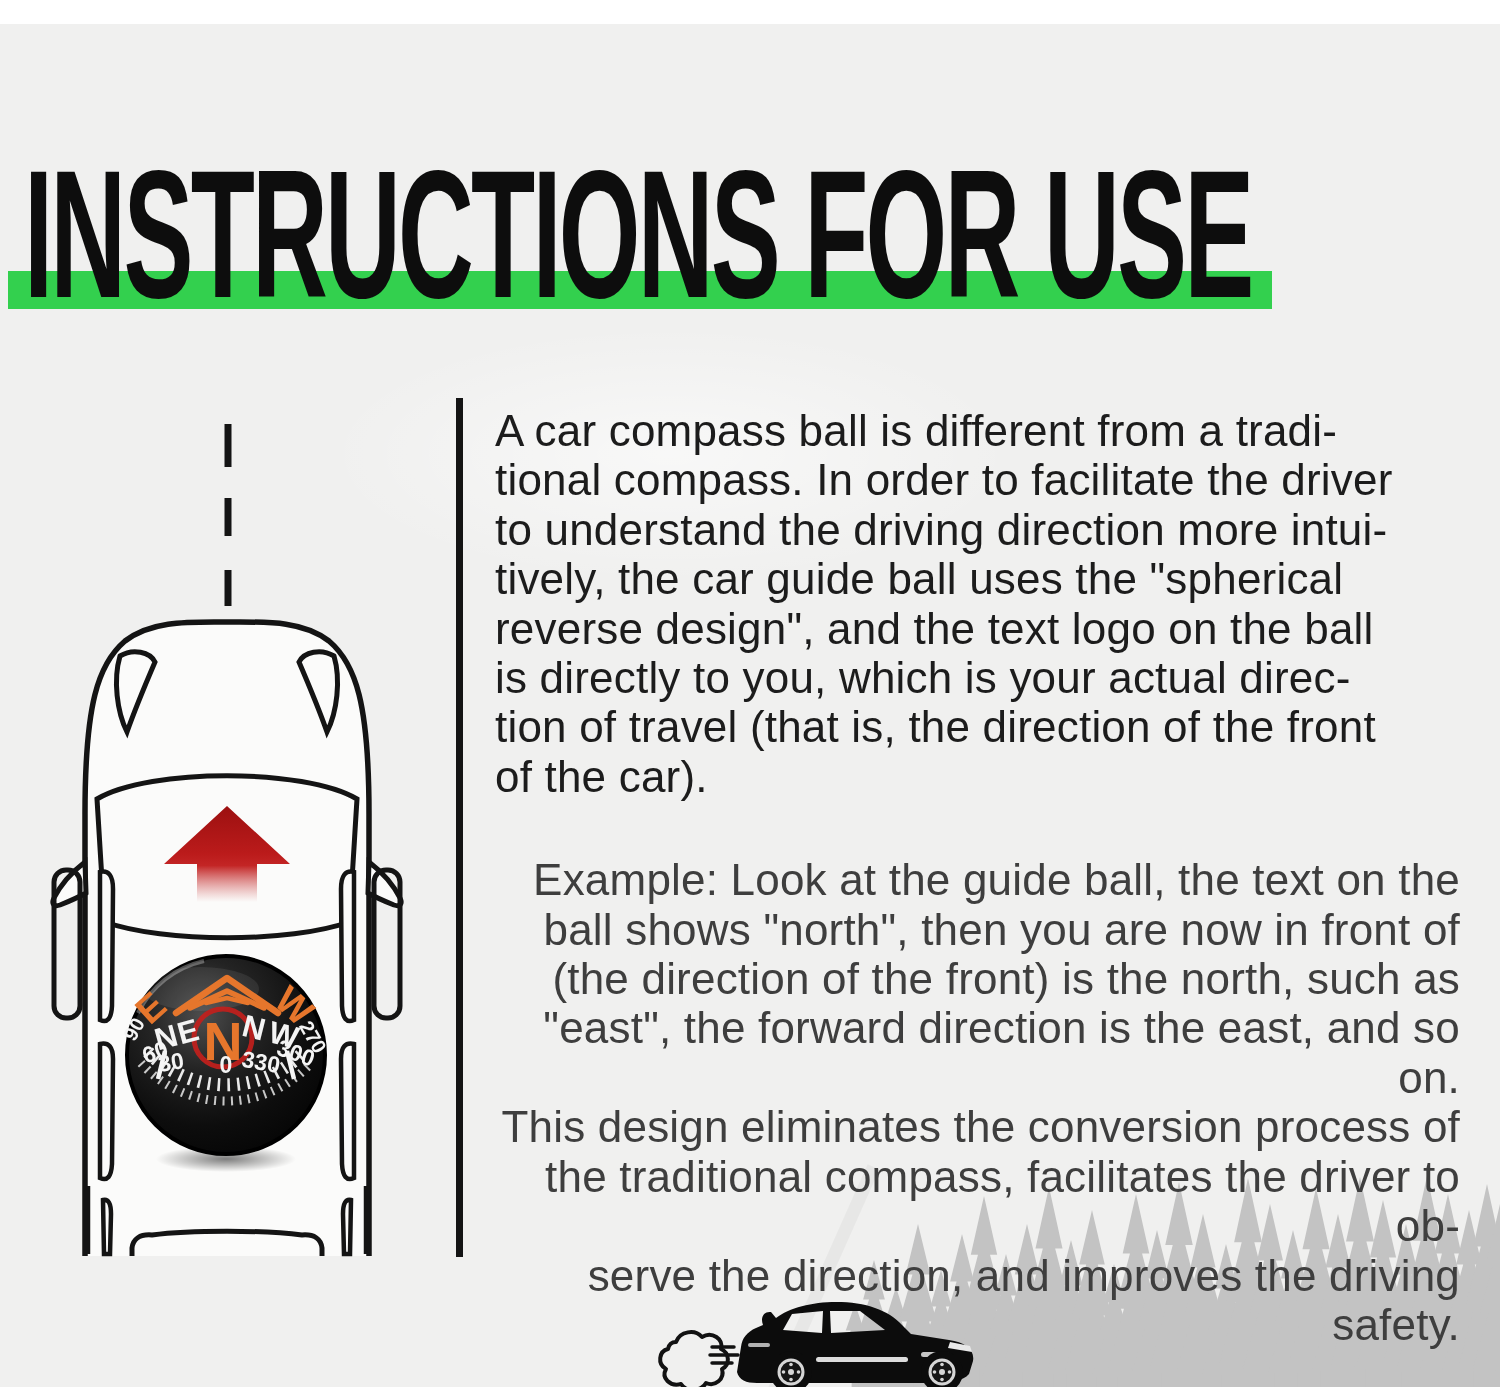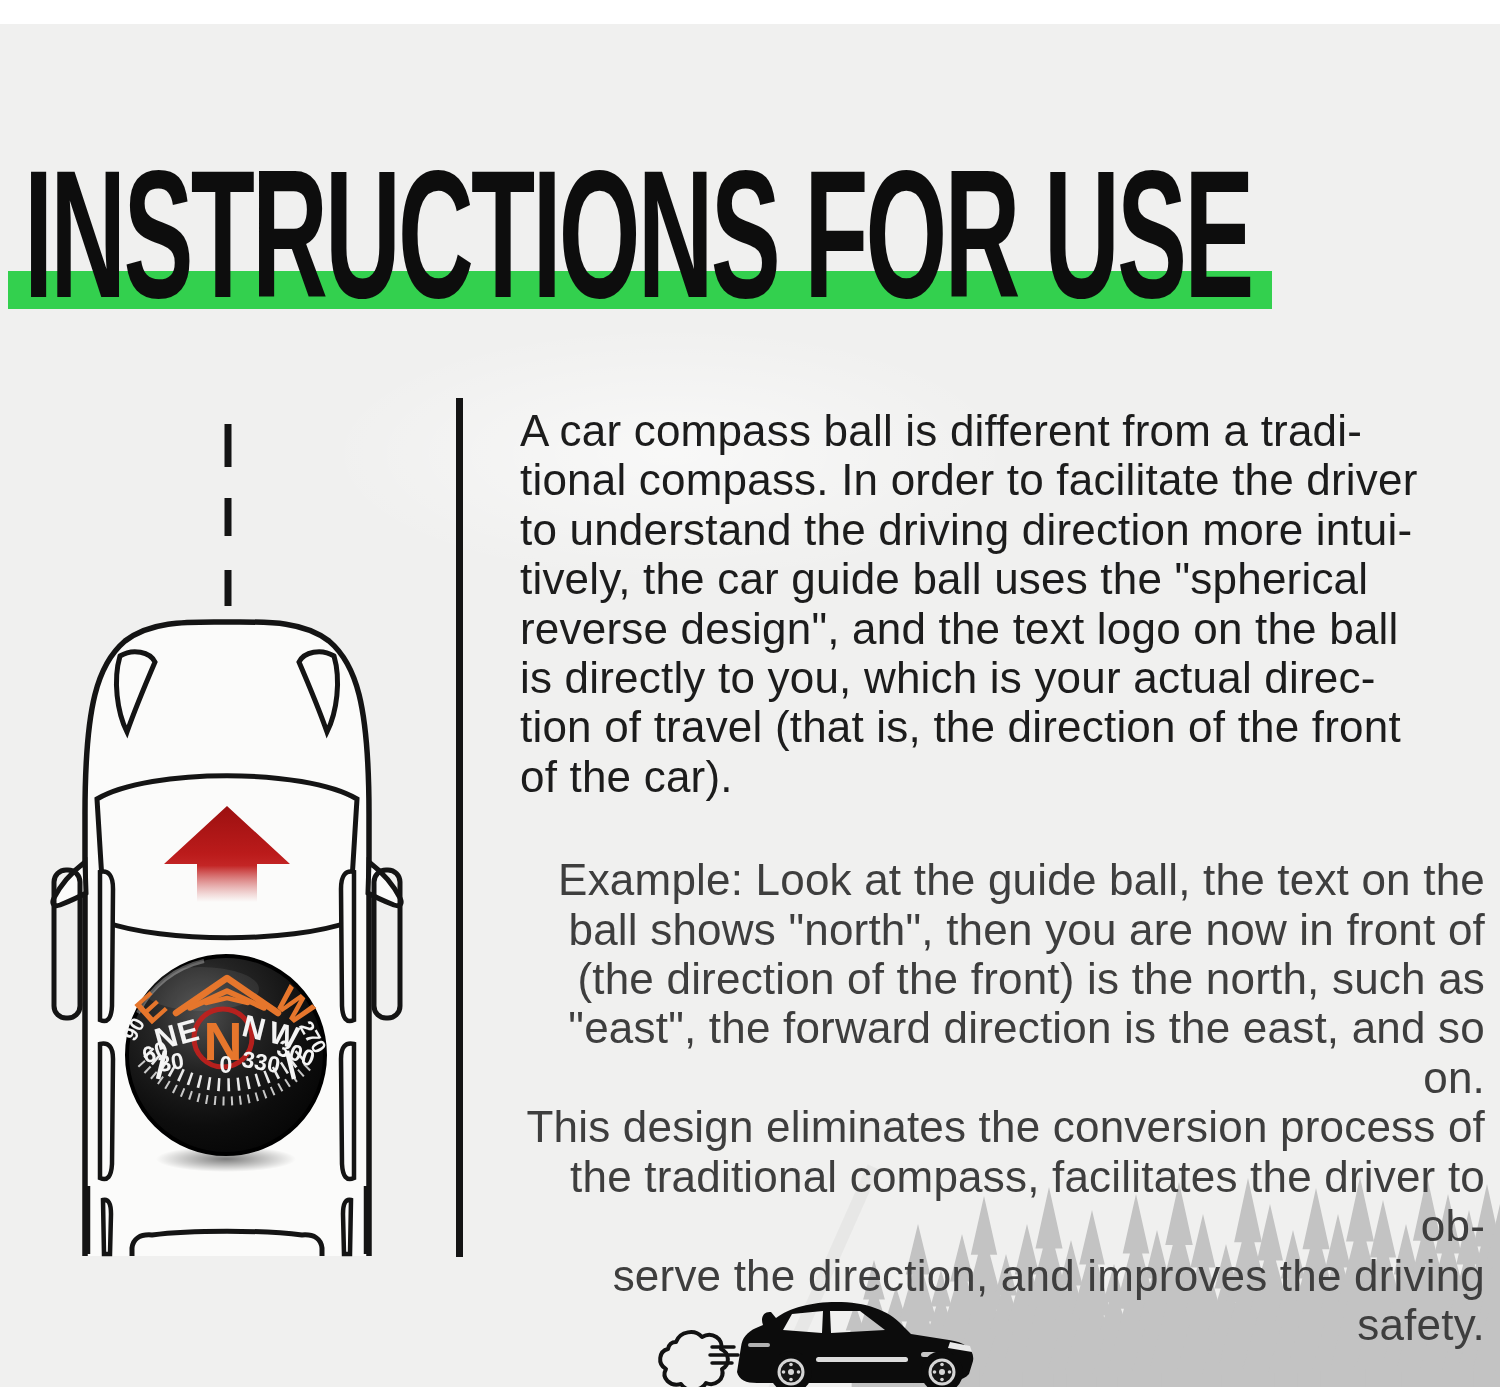--- a/index.html
+++ b/index.html
@@ -21,21 +21,21 @@
     position:absolute;left:8px;top:247px;width:1264px;height:38px;
     background:#33d04e;z-index:1;
   }
   .title{
     position:absolute;left:24px;top:119px;margin:0;z-index:2;
     font-size:150px;line-height:150px;font-weight:700;
     letter-spacing:-4px;color:#0d0d0d;white-space:nowrap;
     transform:scale(0.70,1.21);transform-origin:0 0;
   }
   .illustration{position:absolute;left:0;top:370px;z-index:2;}
-  .text-col{position:absolute;left:520px;top:382px;width:965px;z-index:2;}
+  .text-col{position:absolute;left:495px;top:382px;width:965px;z-index:2;}
   .para{
     margin:0;white-space:pre-line;
     font-size:44px;line-height:49.4px;letter-spacing:0.2px;
   }
   .para1{color:#1c1c1c;}
   .para2{color:#3e3e3e;margin-top:54px;text-align:right;}
   .bottom-scene{position:absolute;left:0;top:1137px;z-index:1;}
 
   .compass-cardinal{font-weight:700;}
   .cW{fill:#f4f4f4;}

